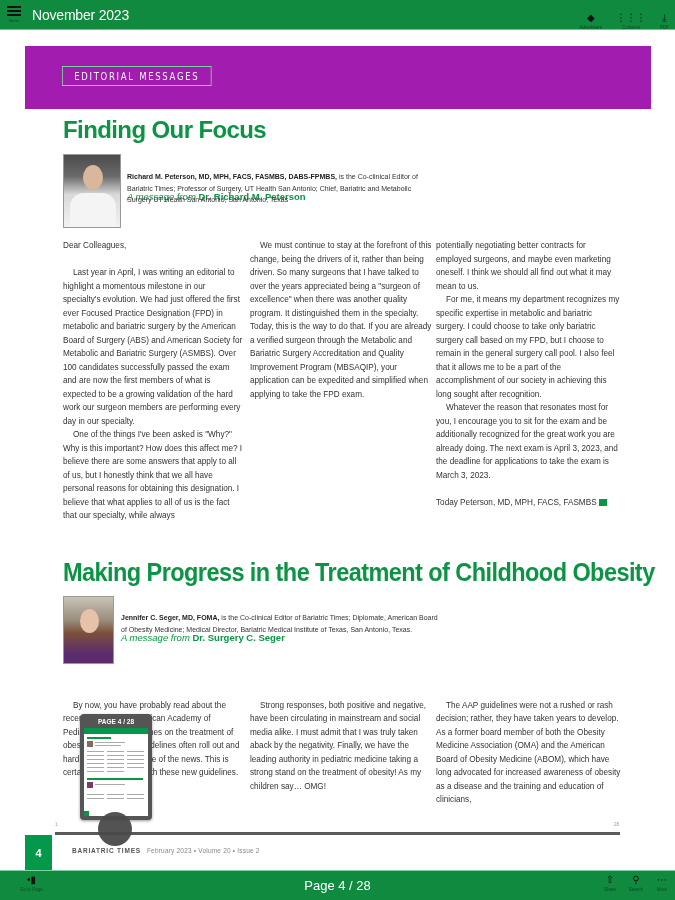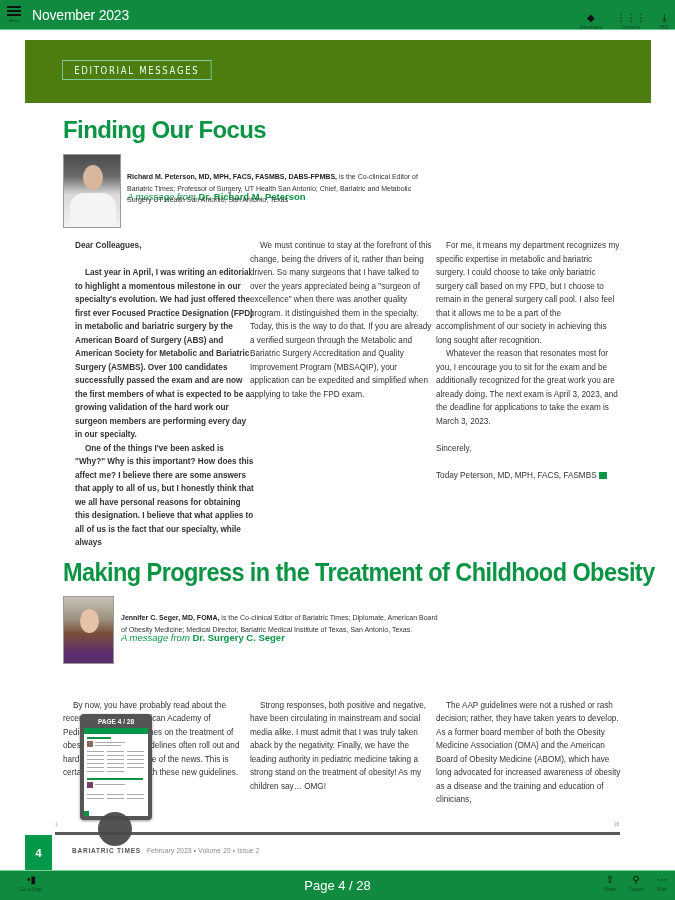--- a/index.html
+++ b/index.html
@@ -17,21 +17,21 @@
   .menu-btn .bars::after { content: ""; position: absolute; left: 0; right: 0; top: 2px; height: 2px; background: #111; }
   .menu-btn .lbl { font-size: 4px; color: #0a4d22; margin-top: 2px; }
   .app-title { color: #fff; font-size: 14px; font-weight: normal; margin-left: 4px; letter-spacing: -0.2px; }
   .top-actions { margin-left: auto; display: flex; align-items: flex-end; height: 30px; padding-right: 6px; gap: 14px; }
   .top-action { display: flex; flex-direction: column; align-items: center; justify-content: flex-end; height: 28px; }
   .top-action .ic { font-size: 10px; color: #111; line-height: 10px; }
   .top-action .lbl { font-size: 4.5px; color: #0a4d22; margin-top: 2px; white-space: nowrap; }
 
   
   .page { position: absolute; left: 25px; top: 30px; width: 626px; height: 810px; background: #fff; }
-  .banner { position: absolute; left: 0; top: 10px; width: 626px; height: 63px; background: #4d7c0f; }
+  .banner { position: absolute; left: 0; top: 16px; width: 626px; height: 63px; background: #a21caf; }
   .banner-tag {
     position: absolute; left: 37px; top: 20px; width: 176px; height: 20px;
     border: 1px solid #7fd0a1; color: #e8fff0; font-size: 10px; letter-spacing: 2px;
     display: flex; align-items: center; justify-content: center; font-family: "DejaVu Sans", sans-serif;
     font-weight: normal; transform: scaleX(0.85); transform-origin: left center;
   }
 
   .h1 { position: absolute; color: #0b9444; font-weight: bold; font-family: "Liberation Sans", sans-serif; letter-spacing: -0.6px; }
   .h1.one { left: 38px; top: 86px; font-size: 24px; }
   .h1.two { left: 38px; top: 528px; font-size: 25px; transform: scaleX(0.94); transform-origin: left; white-space: nowrap; }
@@ -50,21 +50,21 @@
   .byline.two { left: 96px; top: 565px; }
   .bio { position: absolute; font-size: 7px; line-height: 11.5px; color: #333; }
   .bio b { color: #222; }
   .bio.one { left: 102px; top: 141px; width: 300px; }
   .bio.two { left: 96px; top: 582px; width: 320px; }
 
   .col { position: absolute; font-size: 8.2px; line-height: 13.5px; color: #333; text-align: left; }
   .col p { text-indent: 0; }
   .col p.ind { text-indent: 10px; }
   .col p.gap { margin-top: 13.5px; }
-  .c1 { left: 50px; top: 209px; width: 180px; font-weight: bold; }
+  .c1 { left: 38px; top: 209px; width: 180px; }
   .c2 { left: 225px; top: 209px; width: 182px; }
   .c3 { left: 411px; top: 209px; width: 185px; }
   .c4 { left: 38px; top: 655px; width: 180px; }
   .c5 { left: 225px; top: 655px; width: 182px; }
   .c6 { left: 411px; top: 655px; width: 185px; }
   .endmark { display: inline-block; width: 8px; height: 7px; background: #0b9444; vertical-align: -1px; margin-left: 2px; }
 
   
   .scrub-min { position: absolute; left: 55px; top: 822px; font-size: 4.5px; color: #999; }
   .scrub-max { position: absolute; left: 614px; top: 822px; font-size: 4.5px; color: #999; }
@@ -149,23 +149,23 @@
 
   <div class="col c1">
     <p>Dear Colleagues,</p>
     <p class="ind gap">Last year in April, I was writing an editorial to highlight a momentous milestone in our specialty's evolution. We had just offered the first ever Focused Practice Designation (FPD) in metabolic and bariatric surgery by the American Board of Surgery (ABS) and American Society for Metabolic and Bariatric Surgery (ASMBS). Over 100 candidates successfully passed the exam and are now the first members of what is expected to be a growing validation of the hard work our surgeon members are performing every day in our specialty.</p>
     <p class="ind">One of the things I've been asked is "Why?" Why is this important? How does this affect me? I believe there are some answers that apply to all of us, but I honestly think that we all have personal reasons for obtaining this designation. I believe that what applies to all of us is the fact that our specialty, while always</p>
   </div>
   <div class="col c2">
     <p class="ind">We must continue to stay at the forefront of this change, being the drivers of it, rather than being driven. So many surgeons that I have talked to over the years appreciated being a "surgeon of excellence" when there was another quality program. It distinguished them in the specialty. Today, this is the way to do that. If you are already a verified surgeon through the Metabolic and Bariatric Surgery Accreditation and Quality Improvement Program (MBSAQIP), your application can be expedited and simplified when applying to take the FPD exam.</p>
   </div>
   <div class="col c3">
+    <p>potentially negotiating better contracts for employed surgeons, and maybe even marketing oneself. I think we should all find out what it may mean to us.</p>
     <p class="ind">For me, it means my department recognizes my specific expertise in metabolic and bariatric surgery. I could choose to take only bariatric surgery call based on my FPD, but I choose to remain in the general surgery call pool. I also feel that it allows me to be a part of the accomplishment of our society in achieving this long sought after recognition.</p>
     <p class="ind">Whatever the reason that resonates most for you, I encourage you to sit for the exam and be additionally recognized for the great work you are already doing. The next exam is April 3, 2023, and the deadline for applications to take the exam is March 3, 2023.</p>
-    <p class="gap">Sincerely,</p>
     <p class="gap"><span>Today Peterson, MD, MPH, FACS, FASMBS</span><span class="endmark"></span></p>
   </div>
 
   <h1 class="h1 two">Making Progress in the Treatment of Childhood Obesity</h1>
   <div class="portrait two">
     <div class="face"></div>
   </div>
   <div class="byline two">
     <span>A message from </span><span class="nm">Dr. Surgery C. Seger</span>
   </div>

